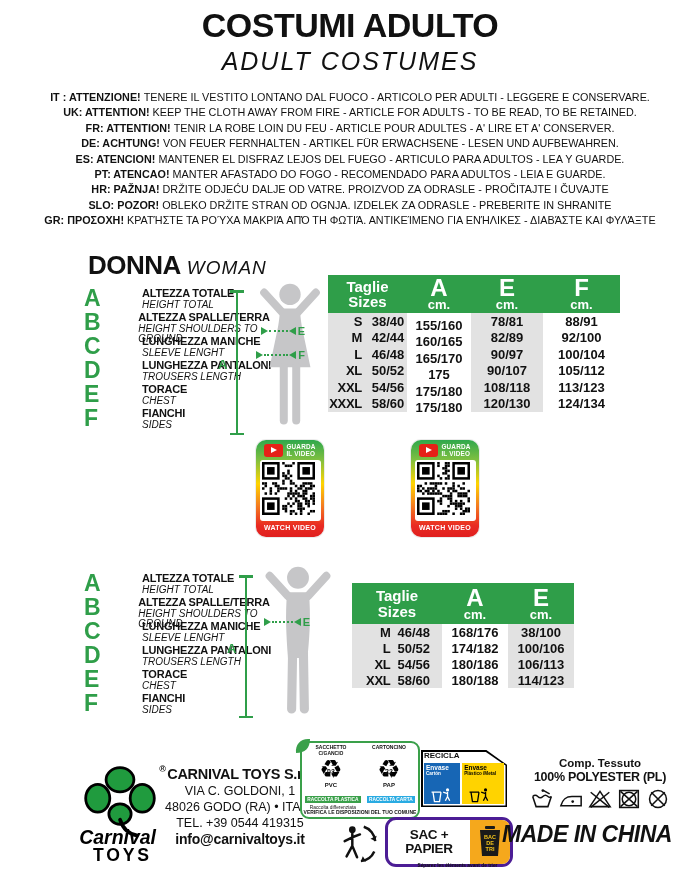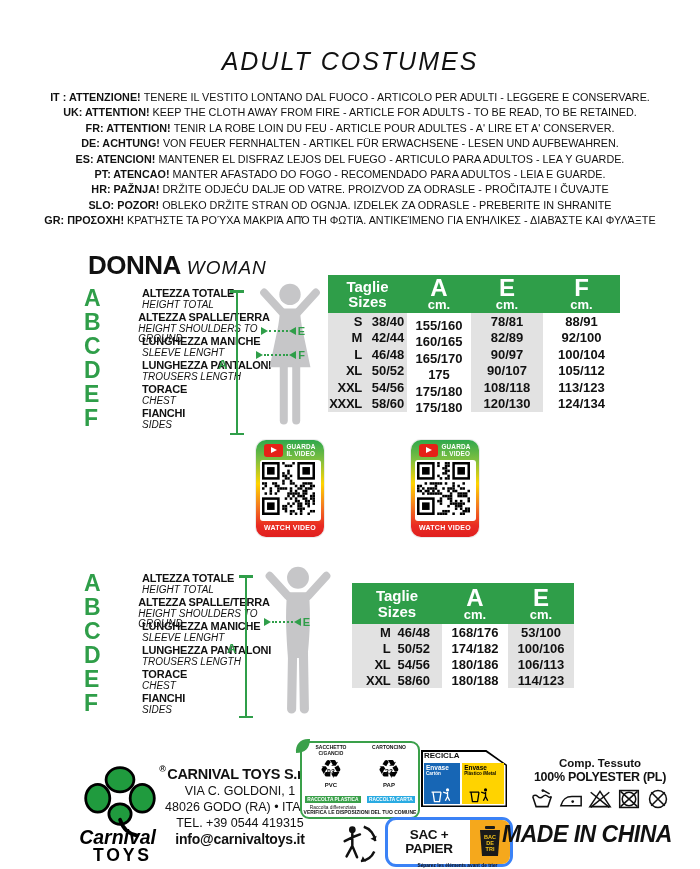--- a/index.html
+++ b/index.html
@@ -113,34 +113,35 @@
   .panel-yellow{flex:1.08;background:#ffd300;color:#000;}
   .pan-l1{font-size:6.5px;font-weight:bold;line-height:7px;}
   .pan-l2{font-size:4.6px;line-height:5px;font-weight:bold;}
   .panel svg{margin-top:auto;}
   .fabric{position:absolute;left:505px;top:757px;width:190px;text-align:center;}
   .fab-l1{font-size:11.5px;font-weight:bold;line-height:13px;}
   .fab-l2{font-size:12.5px;font-weight:bold;line-height:15px;}
   .fab-l3{font-size:12.5px;font-weight:bold;line-height:15px;letter-spacing:-0.3px;}
   .care-row{display:flex;justify-content:center;gap:3px;margin-top:3px;}
   .triman{position:absolute;left:338px;top:822px;}
-  .sac{position:absolute;left:385px;top:817px;width:122px;height:44px;border:3px solid #3b82f6;
+  .sac{position:absolute;left:385px;top:817px;width:122px;height:44px;border:3px solid #4c1d95;
      border-radius:11px;background:#fff;display:flex;overflow:hidden;text-align:center;}
   .sac-left{flex:1;display:flex;flex-direction:column;align-items:center;justify-content:center;}
   .sac-t{font-size:13.5px;font-weight:bold;line-height:14px;letter-spacing:-0.3px;}
   .sac-bin{width:40px;background:#f5a81c;display:flex;align-items:center;justify-content:center;}
   .sac-note{position:absolute;left:400px;top:863px;width:115px;text-align:center;font-size:4.8px;font-weight:600;}
   .madein{position:absolute;left:478px;top:821px;width:218px;text-align:center;
      font-size:23px;font-weight:bold;font-style:italic;letter-spacing:-0.5px;}
 </style>
 </head>
 <body>
 
 <div class="page">
 
+  <div class="title">COSTUMI ADULTO</div>
   <div class="subtitle">ADULT  COSTUMES</div>
 
   <div class="warnings">
   <div class="warn-line"><b class="warn-prefix">IT : ATTENZIONE!</b><span>TENERE IL VESTITO LONTANO DAL FUOCO - ARTICOLO PER ADULTI - LEGGERE E CONSERVARE.</span></div>
 
   <div class="warn-line"><b class="warn-prefix">UK: ATTENTION!</b><span>KEEP THE CLOTH AWAY FROM FIRE - ARTICLE FOR ADULTS - TO BE READ, TO BE RETAINED.</span></div>
 
   <div class="warn-line"><b class="warn-prefix">FR: ATTENTION!</b><span>TENIR LA ROBE LOIN DU FEU - ARTICLE POUR ADULTES  - A' LIRE ET A' CONSERVER.</span></div>
 
   <div class="warn-line"><b class="warn-prefix">DE: ACHTUNG!</b><span>VON FEUER FERNHALTEN - ARTIKEL FÜR ERWACHSENE  - LESEN UND AUFBEWAHREN.</span></div>
@@ -687,21 +688,21 @@
         <div class="st-unit">cm.</div>
       </div>
     </div>
     <div class="st-body">
   <div class="st-row">
     <div class="c-sizes">
             <span class="sz">M</span>
             <span class="rg">46/48</span>
           </div>
     <div class="c-a val">168/176</div>
-    <div class="c-e c-gray val">53/100</div>
+    <div class="c-e c-gray val">38/100</div>
   </div>
 
   <div class="st-row">
     <div class="c-sizes">
             <span class="sz">L</span>
             <span class="rg">50/52</span>
           </div>
     <div class="c-a val">174/182</div>
     <div class="c-e c-gray val">100/106</div>
   </div>

